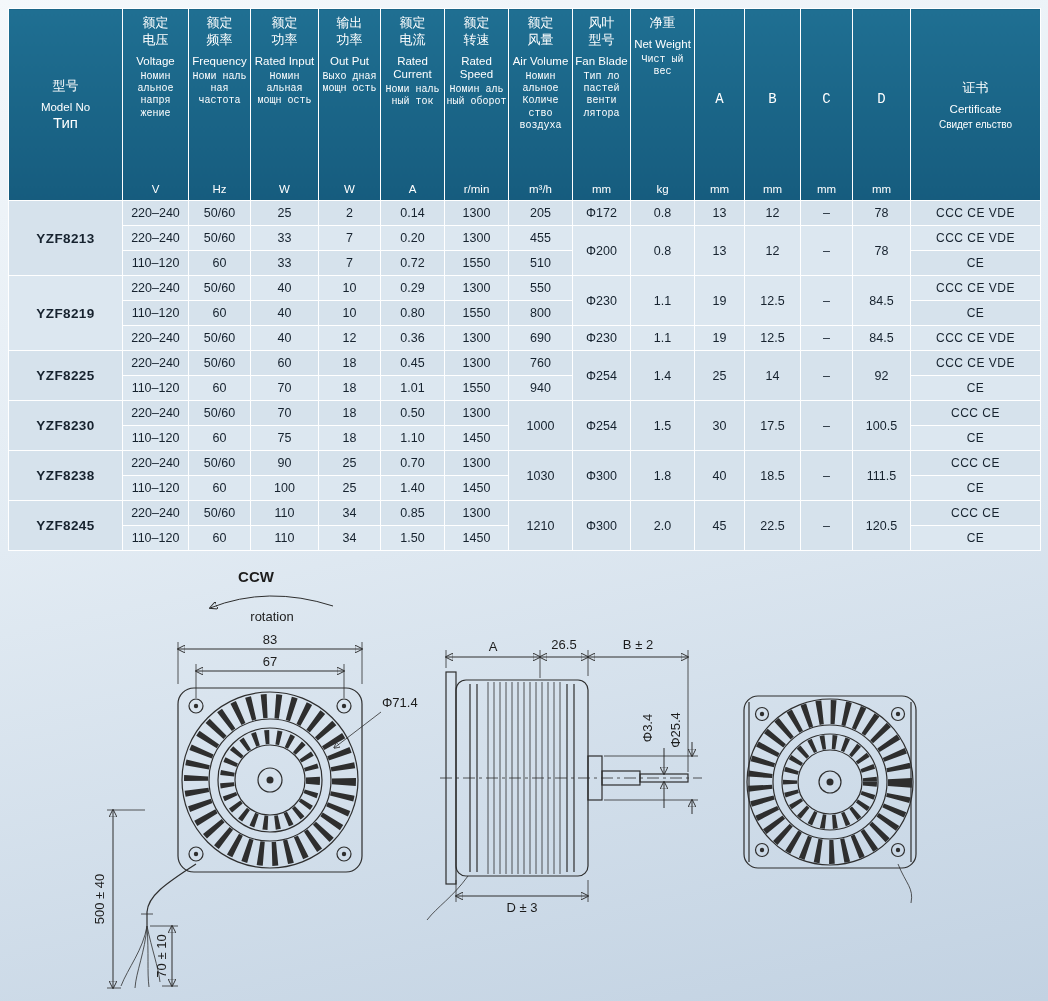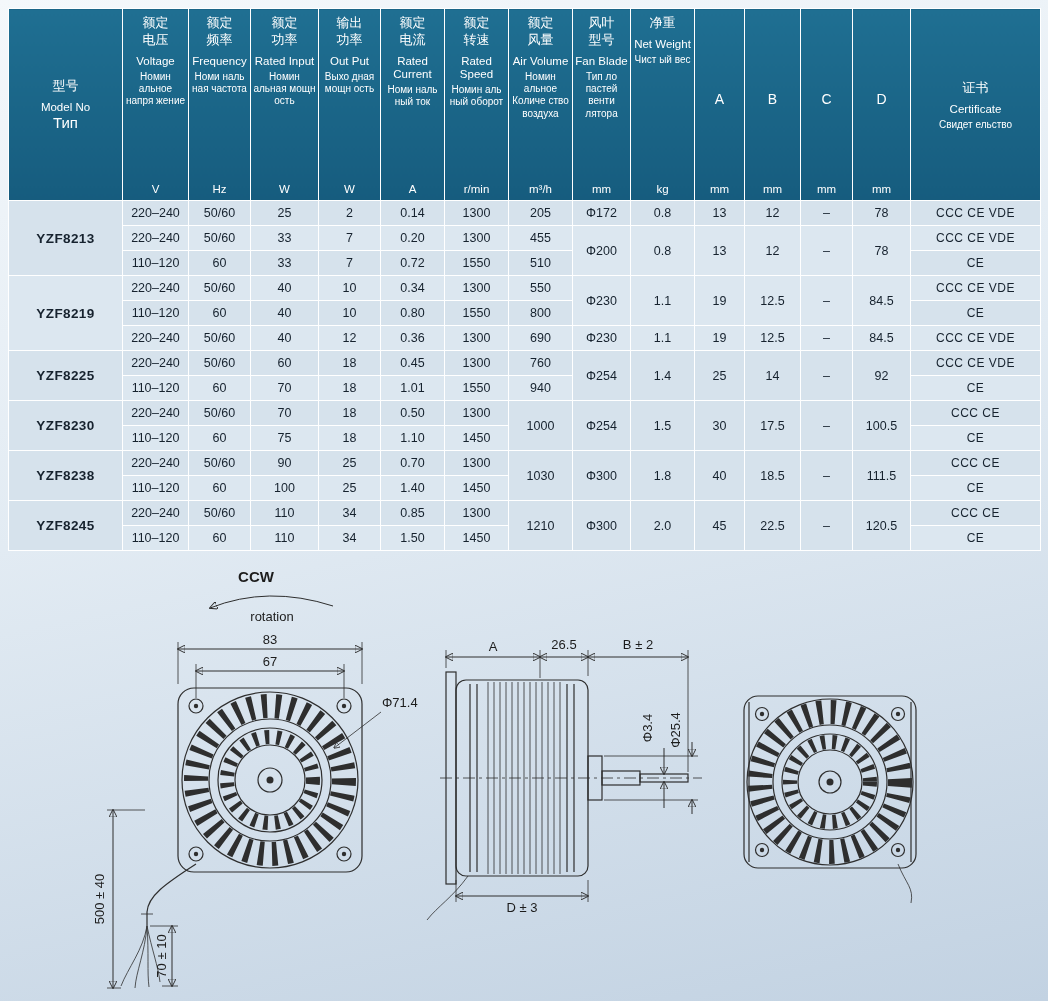--- a/index.html
+++ b/index.html
@@ -10,21 +10,21 @@
     position:relative; overflow:hidden;
   }
   table.spec { position:absolute; left:8px; top:8px; width:1032px; border-collapse:collapse; table-layout:fixed; }
   th,td { border:1px solid #ffffff; }
   thead th { background:linear-gradient(180deg,#1f6f92,#165c7e); color:#ffffff; font-weight:normal; height:192px; padding:0; vertical-align:top; }
   .hw { height:100%; display:flex; flex-direction:column; align-items:center; padding:6px 1px 4px; }
   .hw.center { justify-content:center; }
   .zh { font-size:13px; line-height:1.3; text-align:center; }
   .en { font-size:11.5px; line-height:1.15; text-align:center; margin-top:6px; word-wrap:break-word; max-width:100%; }
   .ru { font-size:10px; line-height:1.22; text-align:center; margin-top:3px; word-wrap:break-word; max-width:100%; }
-  .grow { flex:1; }
+  .grow { flex:1;font-family:Liberation Mono, monospace; }
   .rub { font-size:15px; margin-top:0; }
   .letter { font-size:14px; display:flex; align-items:center; justify-content:center; }
   .unit { font-size:11.5px; padding-bottom:1px; }
   tbody td { height:25px; text-align:center; vertical-align:middle; font-size:12.5px; color:#16222e; background:#d6e2ec; padding:0 1px; }
   tbody tr:nth-child(even) td { background:#dce7f0; }
   td.model { font-size:13.5px; letter-spacing:0.4px;font-weight:bold; }
   td.cert { font-size:12px; letter-spacing:0.5px; }
   .dwg { position:absolute; left:0; top:552px; }
   .dwg line,.dwg path,.dwg rect,.dwg circle { stroke:#2e2e2e; fill:none; stroke-width:1.2; }
   .dwg .fin { stroke-width:24; }
@@ -239,21 +239,21 @@
       <td>510</td>
       <td class="cert">CE</td>
     </tr>
 
     <tr>
       <td class="model" rowspan="3">YZF8219</td>
       <td>220–240</td>
       <td>50/60</td>
       <td>40</td>
       <td>10</td>
-      <td>0.34</td>
+      <td>0.29</td>
       <td>1300</td>
       <td>550</td>
       <td rowspan="2">Φ230</td>
       <td rowspan="2">1.1</td>
       <td rowspan="2">19</td>
       <td rowspan="2">12.5</td>
       <td rowspan="2">–</td>
       <td rowspan="2">84.5</td>
       <td class="cert">CCC CE VDE</td>
     </tr>

